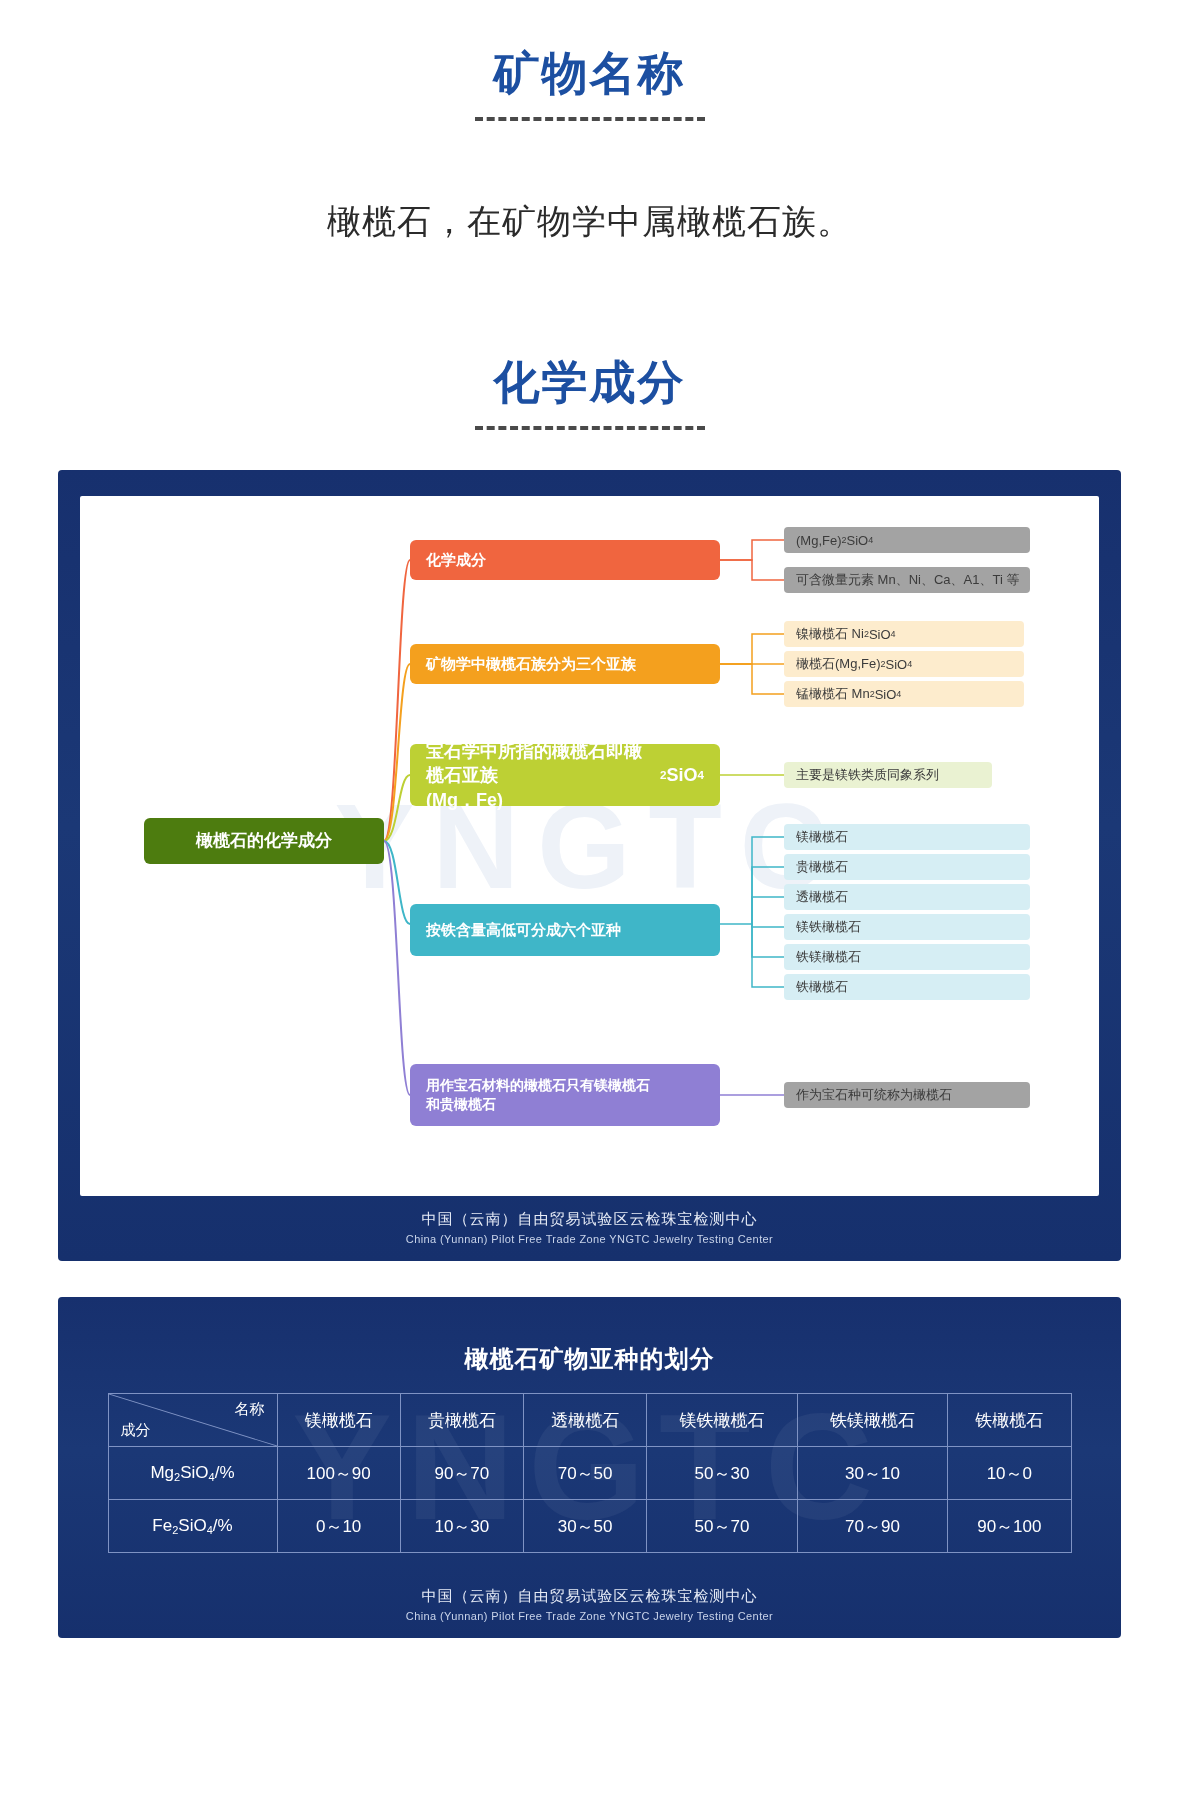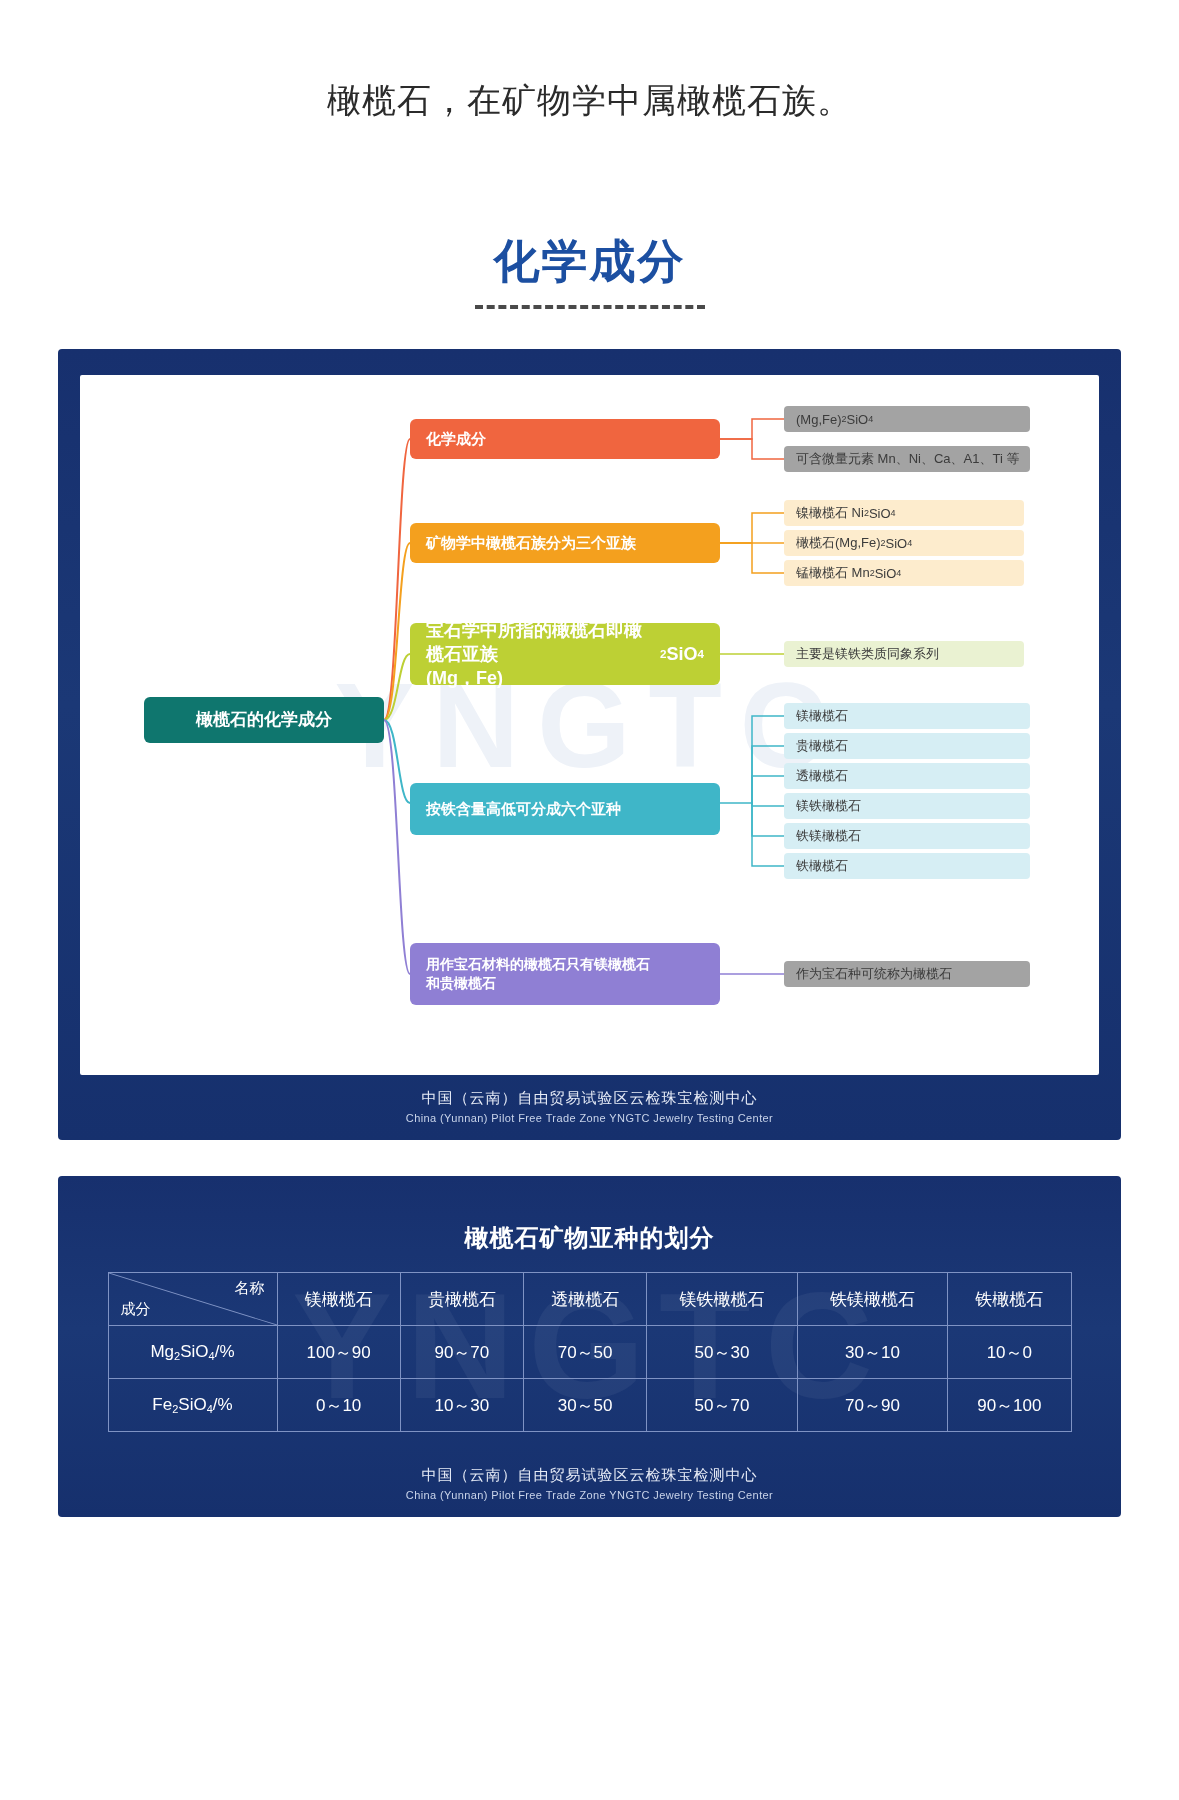--- a/index.html
+++ b/index.html
@@ -81,21 +81,21 @@
     box-sizing:border-box;
     display:flex;align-items:center;
     font-size:15px;
     font-weight:bold;
     color:#ffffff;
     border-radius:6px;
     padding:0 16px;
     line-height:1.35;
   }
   .node.root{
-    background:#0f766e;
+    background:#4d7c0f;
     left:64px;top:322px;width:240px;height:46px;
     justify-content:center;font-size:17px;
   }
   .node.l1{left:330px;}
   .node.n-chem{background:#f0653f;top:44px;width:310px;height:40px;}
   .node.n-sub{background:#f4a01e;top:148px;width:310px;height:40px;}
   .node.n-gem{background:#bdd034;top:248px;width:310px;height:62px;font-size:18px;align-items:center;}
   .node.n-fe{background:#3fb6c8;top:408px;width:310px;height:52px;}
   .node.n-use{background:#8f7fd4;top:568px;width:310px;height:62px;font-size:14px;}
 
@@ -148,20 +148,24 @@
   }
   .corner .lbl-top{position:absolute;right:12px;top:6px;font-size:15px;}
   .corner .lbl-bot{position:absolute;left:12px;bottom:6px;font-size:15px;}
   sub{font-size:0.65em;vertical-align:-0.25em;}
 </style>
 </head>
 <body>
 
 <div class="page">
 
+  <div class="heading-block" style="margin-top:46px;">
+    <div class="heading">矿物名称</div>
+    <div class="heading-rule"></div>
+  </div>
 
   <p class="lead-text">橄榄石，在矿物学中属橄榄石族。</p>
 
   <div class="heading-block" style="margin-top:110px;">
     <div class="heading">化学成分</div>
     <div class="heading-rule"></div>
   </div>
 
   <div class="panel">
     <div class="wm">YNGTC</div>
@@ -209,21 +213,21 @@
         用作宝石材料的橄榄石只有镁橄榄石<br>和贵橄榄石
       </div>
 
       <div class="leaf o" style="top:31px;width:246px;">(Mg,Fe)<sub>2</sub>SiO<sub>4</sub></div>
       <div class="leaf o" style="top:71px;width:246px;">可含微量元素 Mn、Ni、Ca、A1、Ti 等</div>
 
       <div class="leaf y" style="top:125px;width:240px;">镍橄榄石 Ni<sub>2</sub>SiO<sub>4</sub></div>
       <div class="leaf y" style="top:155px;width:240px;">橄榄石(Mg,Fe)<sub>2</sub>SiO<sub>4</sub></div>
       <div class="leaf y" style="top:185px;width:240px;">锰橄榄石 Mn<sub>2</sub>SiO<sub>4</sub></div>
 
-      <div class="leaf g" style="top:266px;width:240px;">主要是镁铁类质同象系列</div>
+      <div class="leaf g" style="top:266px;width:208px;">主要是镁铁类质同象系列</div>
 
       <div class="leaf b" style="top:328px;width:246px;">镁橄榄石</div>
       <div class="leaf b" style="top:358px;width:246px;">贵橄榄石</div>
       <div class="leaf b" style="top:388px;width:246px;">透橄榄石</div>
       <div class="leaf b" style="top:418px;width:246px;">镁铁橄榄石</div>
       <div class="leaf b" style="top:448px;width:246px;">铁镁橄榄石</div>
       <div class="leaf b" style="top:478px;width:246px;">铁橄榄石</div>
 
       <div class="leaf p" style="top:586px;width:246px;">作为宝石种可统称为橄榄石</div>
     </div>

